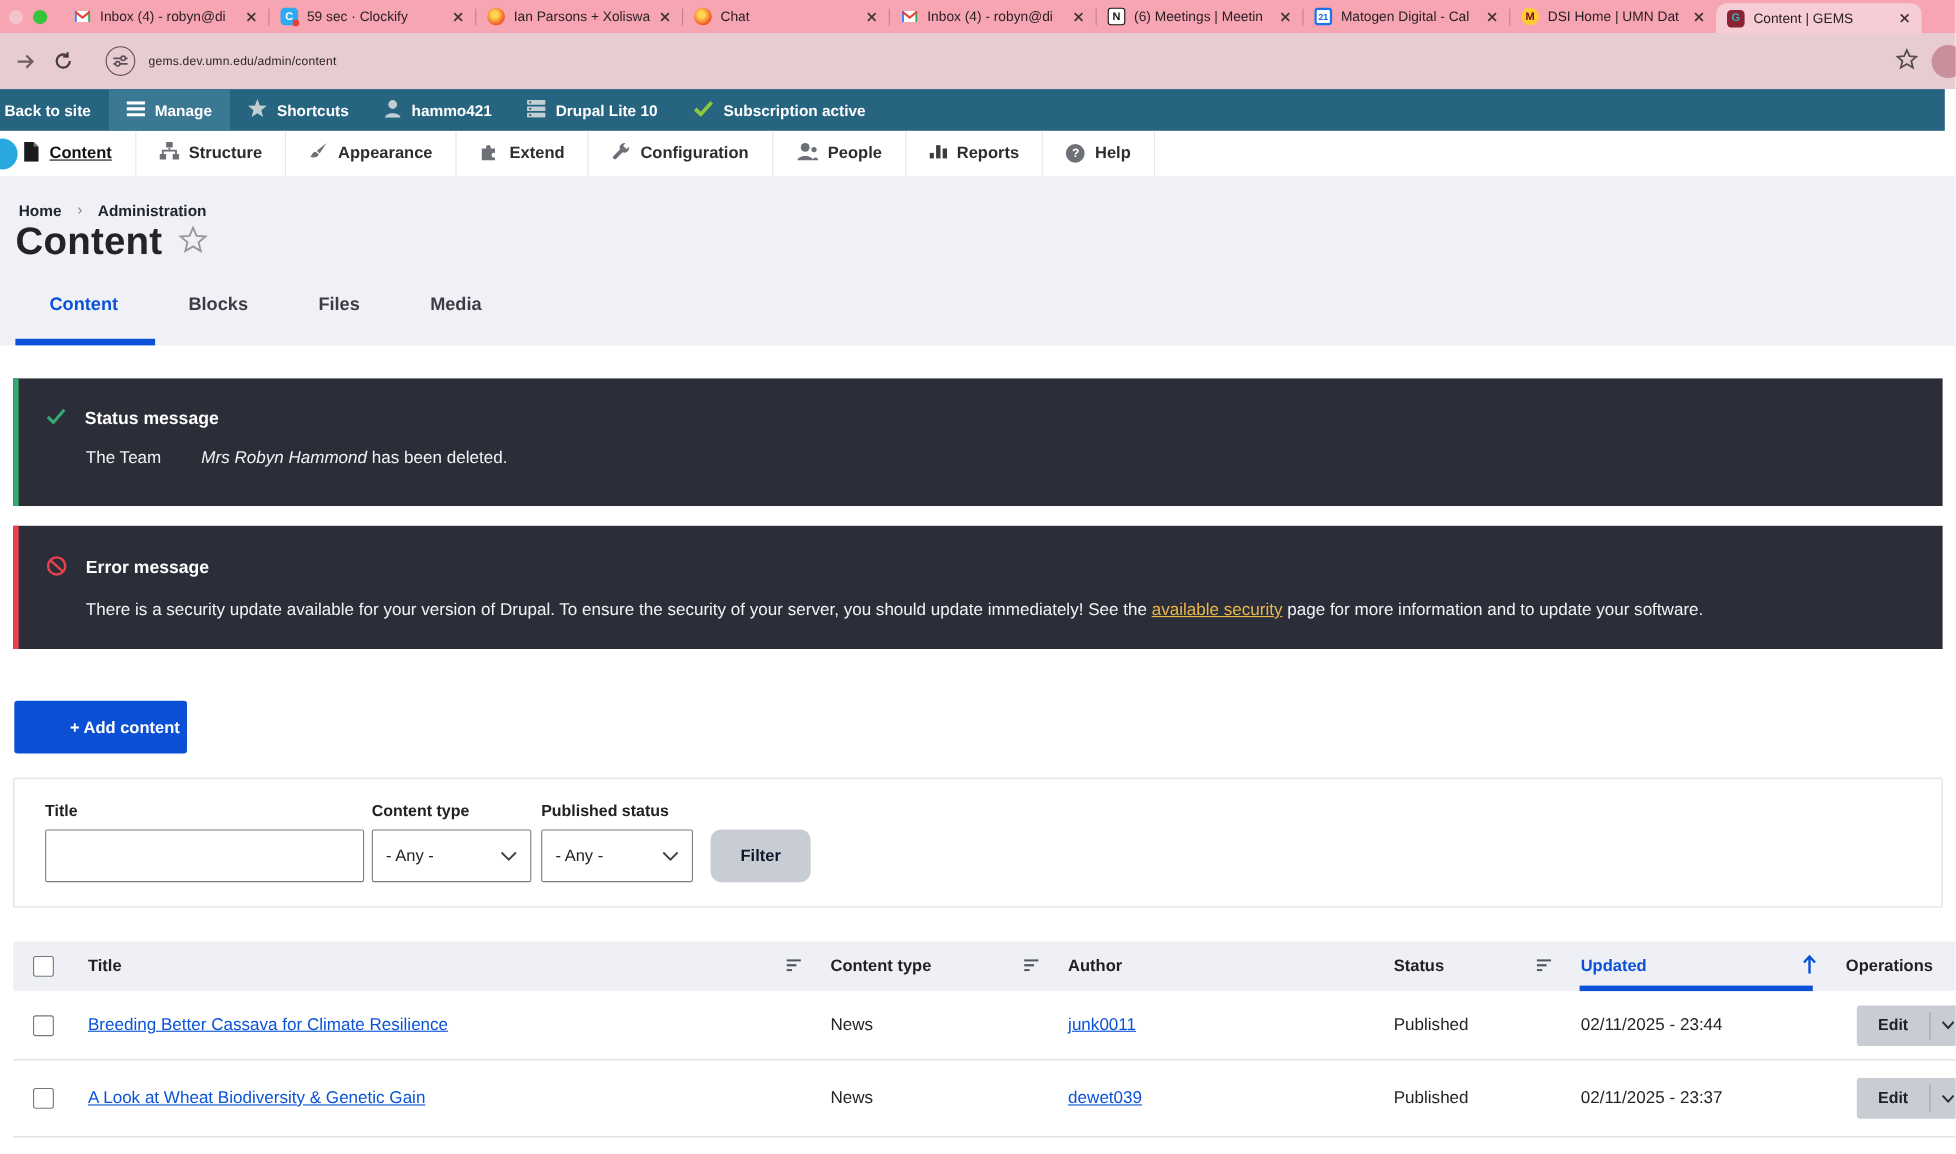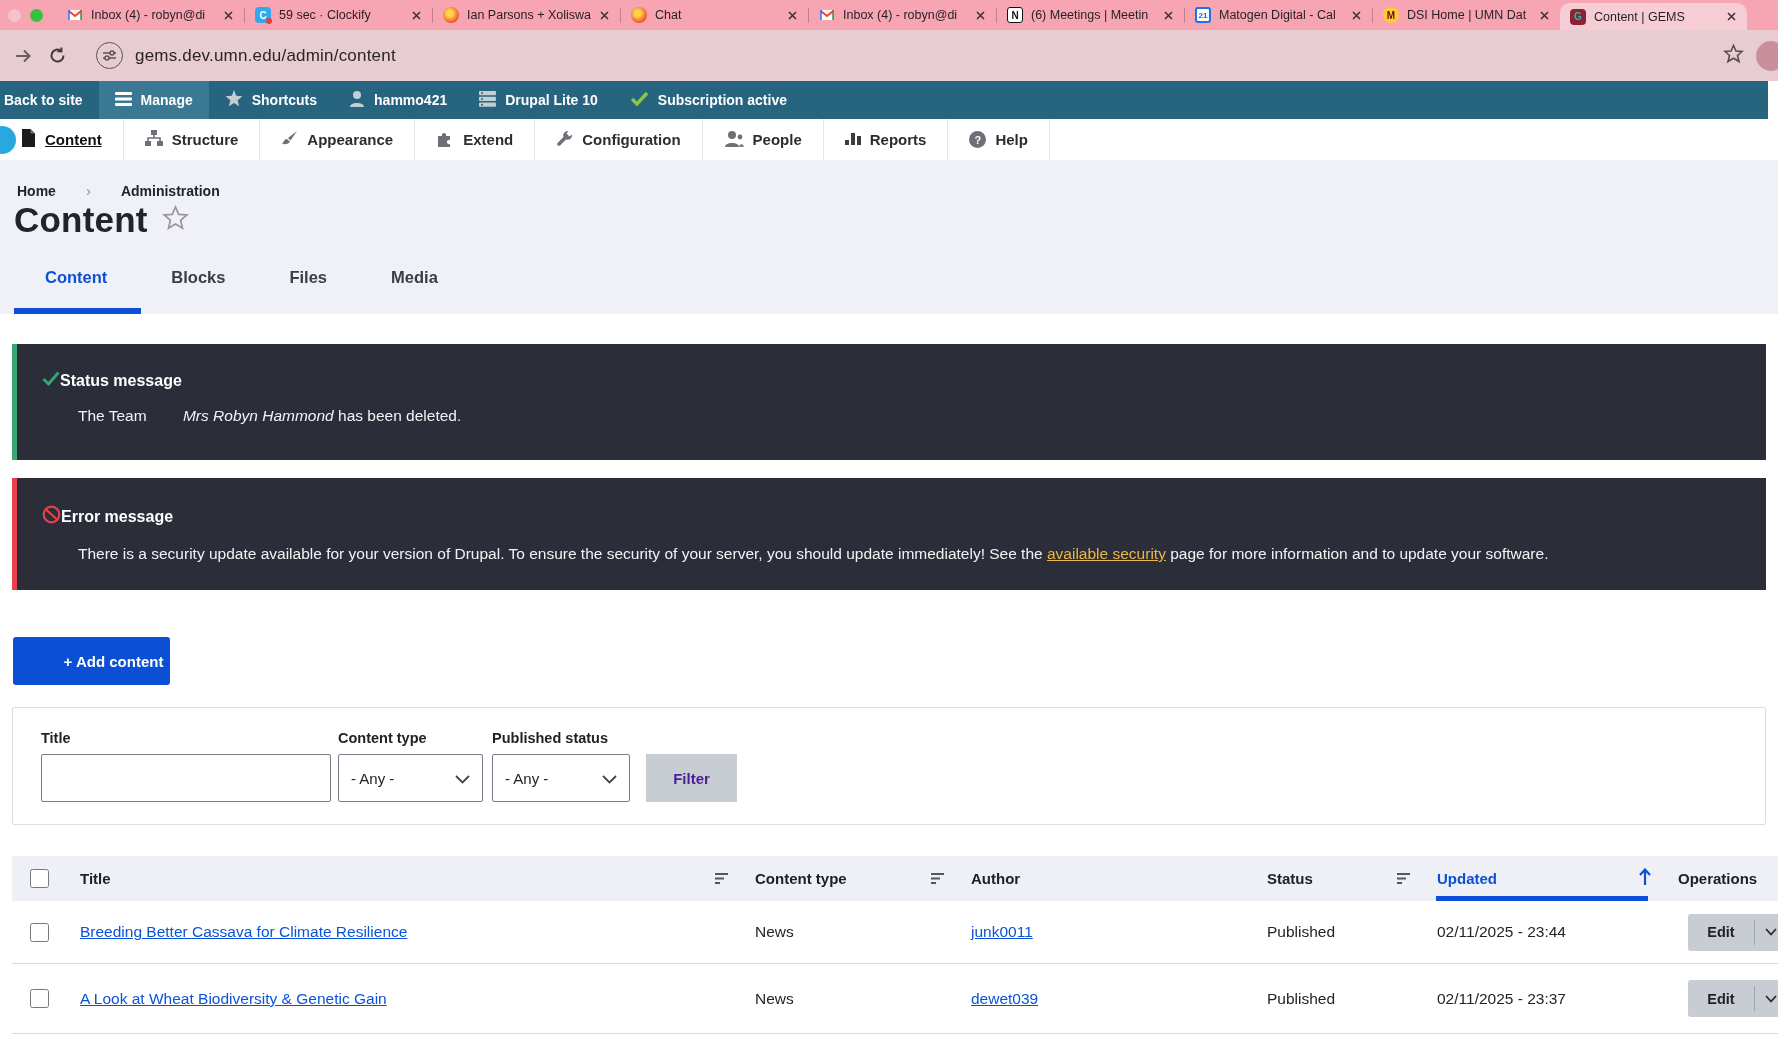--- a/index.html
+++ b/index.html
@@ -22,69 +22,69 @@
   .fav-clockify .dot { position:absolute; right:-1px; bottom:-1px; width:6px; height:6px; background:#ef3c34; border-radius:50%; }
   .fav-chat { border-radius:50%; background:radial-gradient(circle at 42% 40%, #ffd54f 22%, #f0582a 68%, #d8432d 100%); }
   .fav-notion { background:#fff; border:1.4px solid #141414; border-radius:3px; color:#141414; font-size:10px; }
   .fav-gcal { background:#fff; border:2px solid #1a73e8; border-radius:3px; color:#1967d2; font-size:8px; }
   .fav-umn { background:#ffcc33; border-radius:50%; color:#7a0019; font-size:10px; }
   .fav-gems { background:#8a2433; border-radius:4px; color:#2fb3b7; font-size:10px; }
 
   .urlbar { position:absolute; top:30px; left:0; right:0; height:51px; background:#e7ccd2; display:flex; align-items:center; }
   .nav-ic { width:34px; height:34px; display:flex; align-items:center; justify-content:center; color:#6d5c62; font-size:19px; }
   .site-info { width:27px; height:27px; border:1.6px solid #5d5257; border-radius:50%; display:flex; align-items:center; justify-content:center; margin:0 12px 0 22px; }
-  .url-text { font-size:17px; color:#2c2428; letter-spacing:.2px; }
+  .url-text { font-size:11px; color:#2c2428; letter-spacing:.2px; }
   .urlbar-right { margin-left:auto; display:flex; align-items:center; gap:12px; padding-right:6px; }
   .avatar-partial { width:30px; height:30px; border-radius:50%; background:#c9909b; margin-right:-14px; }
 
   
   .admin-toolbar { position:absolute; top:81px; left:0; right:10px; height:38px; background:#266480; display:flex; align-items:stretch; color:#fff; font-size:14px; font-weight:bold; }
   .at-item { display:flex; align-items:center; gap:9px; padding:0 16px; white-space:nowrap; cursor:pointer; }
   .at-item.active { background:#3a7893; }
   .at-item:first-child { padding-left:4px; }
 
   
   .menubar { position:absolute; top:119px; left:0; right:0; height:41px; background:#fff; display:flex; align-items:stretch; }
   .druplicon { position:absolute; left:-12px; top:7px; width:28px; height:28px; border-radius:50%; background:#29a8e0; }
   .mb-item { display:flex; align-items:center; gap:9px; padding:0 21px; font-size:15px; font-weight:bold; color:#2d2d30; border-right:1px solid #e6e6ea; cursor:pointer; white-space:nowrap; }
   .mb-item:first-child { margin-left:24px; border-left:1px solid #e6e6ea; }
   .mb-item.active .mb-label { text-decoration:underline; color:#111; }
   .help-badge { width:17px; height:17px; border-radius:50%; background:#6e7077; color:#fff; font-size:11px; font-weight:bold; display:flex; align-items:center; justify-content:center; }
 
   
   .page-header { position:absolute; top:160px; left:0; right:0; height:154px; background:#f0f1f6; }
-  .breadcrumb { position:absolute; top:22px; left:17px; display:flex; align-items:flex-end; gap:30px; font-size:14px; font-weight:bold; color:#222330; }
+  .breadcrumb { position:absolute; top:22px; left:17px; display:flex; align-items:flex-end; gap:14px; font-size:14px; font-weight:bold; color:#222330; }
   .crumb-sep { color:#8d8f98; font-weight:normal; font-size:15px; }
   .page-title-row { position:absolute; top:40px; left:14px; display:flex; align-items:center; gap:14px; }
   .page-title { font-size:35px; font-weight:bold; color:#232429; letter-spacing:.2px; }
   .page-tabs { position:absolute; top:108px; left:45px; display:flex; gap:64px; }
   .ptab { font-size:16.5px; font-weight:bold; color:#3c3d44; cursor:pointer; }
   .ptab.active { color:#0b50d6; }
   .ptab-underline { position:absolute; top:148px; left:14px; width:127px; height:5.5px; background:#0b50d6; }
 
   
   .msg { position:absolute; left:12px; right:12px; background:#2b2e38; color:#fff; }
   .msg-status { top:344px; height:116px; border-left:5px solid #35a873; }
   .msg-error { top:478px; height:112px; border-left:5px solid #e8414d; }
-  .msg-titlerow { display:flex; align-items:center; padding:27px 0 0 25px; }
+  .msg-titlerow { display:flex; align-items:center; gap:17px; padding:27px 0 0 25px; }
   .msg-title { font-size:16px; font-weight:bold; }
   .msg-body { padding:17px 0 0 61px; font-size:15.5px; color:#f2f3f5; }
   .msg-body em { font-style:italic;margin-left:32px; }
   .gold-link { color:#ecb64a; text-decoration:underline; cursor:pointer; }
 
   
   .add-btn { position:absolute; top:637px; left:13px; width:157px; height:48px; background:#0b4fd4; color:#fff; font-size:15px; font-weight:bold; border:none; border-radius:3px; cursor:pointer; font-family:inherit;padding-left:44px; }
   .filter-panel { position:absolute; top:707px; left:12px; right:12px; height:118px; background:#fff; border:1px solid #dcdde2; border-radius:2px; }
   .f-label { position:absolute; top:22px; font-size:14.5px; font-weight:bold; color:#222; }
   .f-title-label { left:28px; } .f-type-label { left:325px; } .f-pub-label { left:479px; }
   .f-input { position:absolute; top:46px; left:28px; width:290px; height:48px; border:1px solid #7b7e86; border-radius:2px; background:#fff; font-size:15px; padding:0 10px; font-family:inherit; }
   .f-select { position:absolute; top:46px; height:48px; border:1px solid #7b7e86; border-radius:2px; background:#fff; display:flex; align-items:center; padding:0 12px; font-size:15px; color:#232323; cursor:pointer; }
   .f-select-type { left:325px; width:145px; } .f-select-pub { left:479px; width:138px; }
   .f-select .chev { margin-left:auto; }
-  .filter-btn { position:absolute; top:46px; left:633px; width:91px; height:48px; background:#c8ccd3; border:none; border-radius:0; font-size:15px; font-weight:bold; color:#4c1d95; cursor:pointer; font-family:inherit; }
+  .filter-btn { position:absolute; top:46px; left:633px; width:91px; height:48px; background:#c8ccd3; border:none; border-radius:10px; font-size:15px; font-weight:bold; color:#0f172a; cursor:pointer; font-family:inherit; }
 
   
   .content-table { position:absolute; top:856px; left:12px; right:0; }
   .t-row { display:flex; align-items:center; }
   .t-head { height:45px; background:#eef0f5; position:relative; font-weight:bold; font-size:15px; color:#202127; }
   .t-body-row { border-bottom:1px solid #d8d9e0; font-size:15.5px; color:#232428; }
   .row-1 { height:63px; } .row-2 { height:70px; }
   .col { display:flex; align-items:center; padding-left:12px; flex:none; }
   .col-check { width:56px; padding-left:18px; }
   .col-title { width:675px; } .col-type { width:216px; } .col-author { width:296px; }

